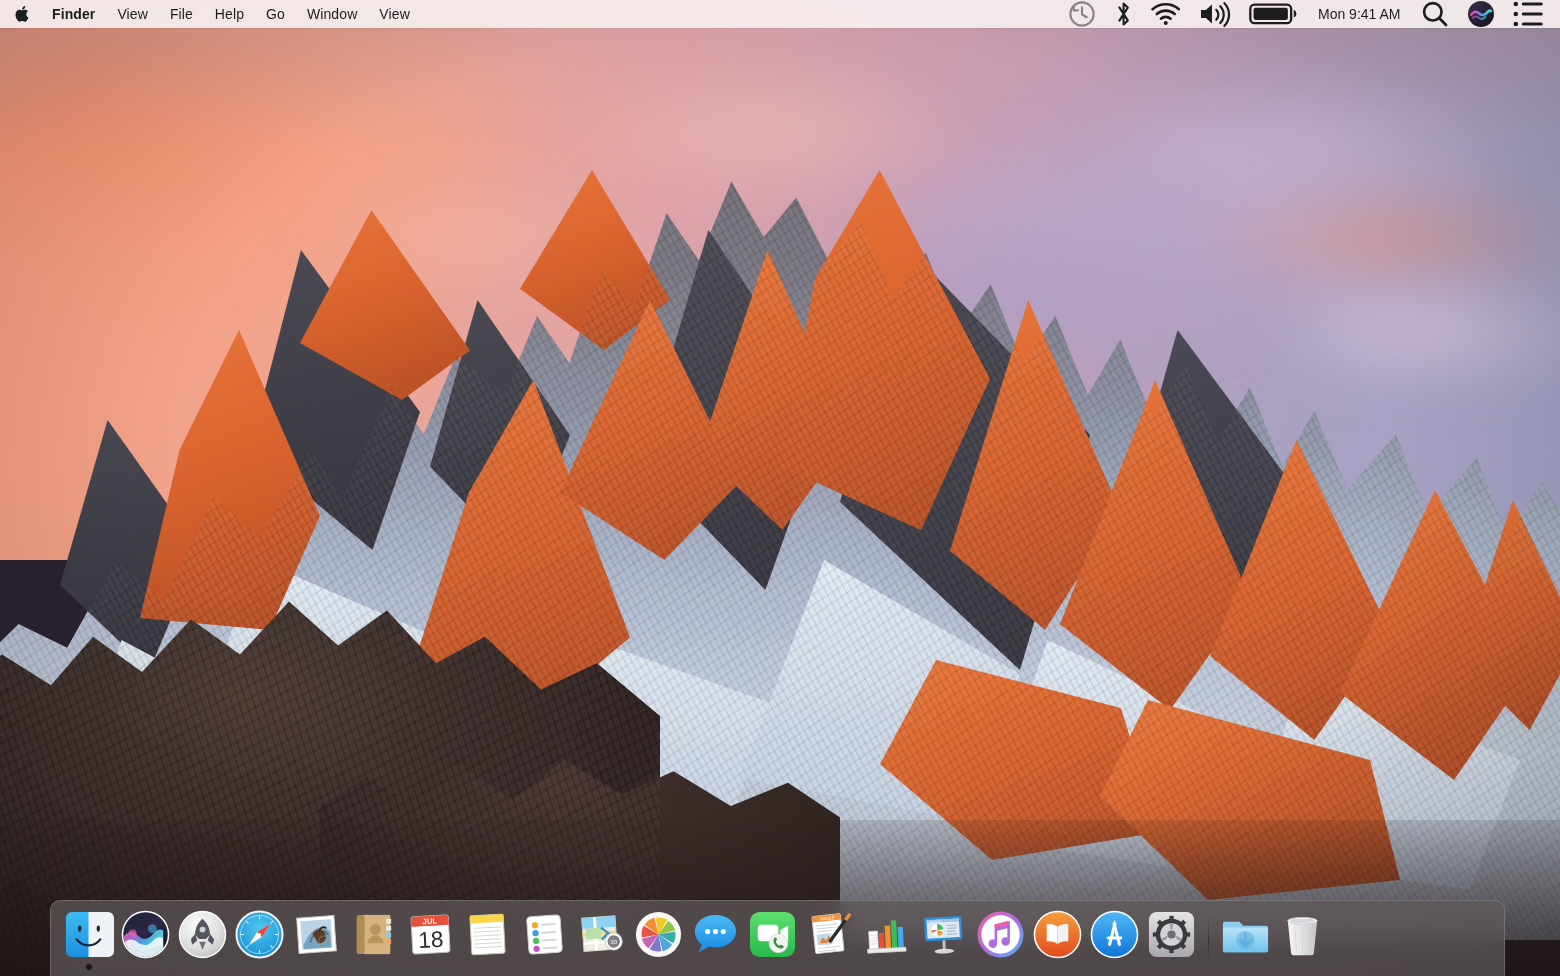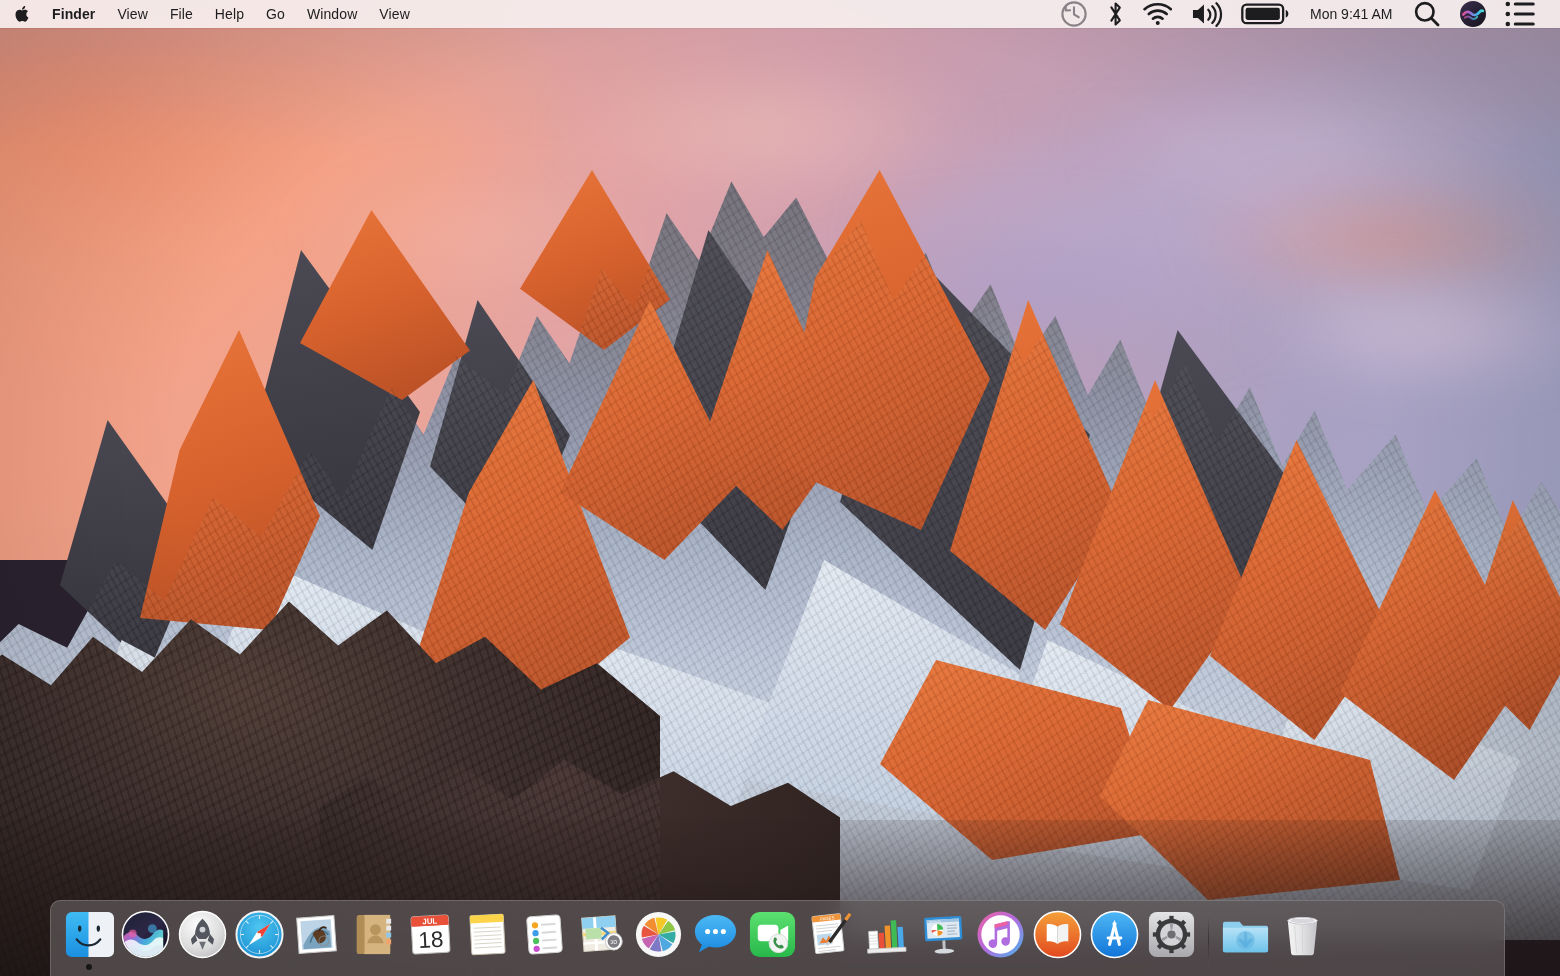--- a/index.html
+++ b/index.html
@@ -223,21 +223,21 @@
     padding:0 11px; height:100%;
     display:flex; align-items:center; white-space:nowrap;
     font-size:14px; letter-spacing:.1px;
   }
   .mb-item.app { font-weight:bold; }
   .apple-logo { padding:0 12px 0 14px; display:flex; align-items:center; height:100%; }
   .apple-logo svg { display:block; }
 
   .mb-right {
     margin-left:auto; display:flex; align-items:center; height:100%;
-    padding-right:15px; gap:0;
+    padding-right:7px; gap:0;
   }
   .mb-status {
     height:100%; display:flex; align-items:center; justify-content:center;
     padding:0 9px;
   }
   .mb-clock { padding:0 11px; font-size:14px; white-space:nowrap; }
 
   
   #dock {
     position:absolute; left:50px; bottom:0; width:1455px; height:76px;

